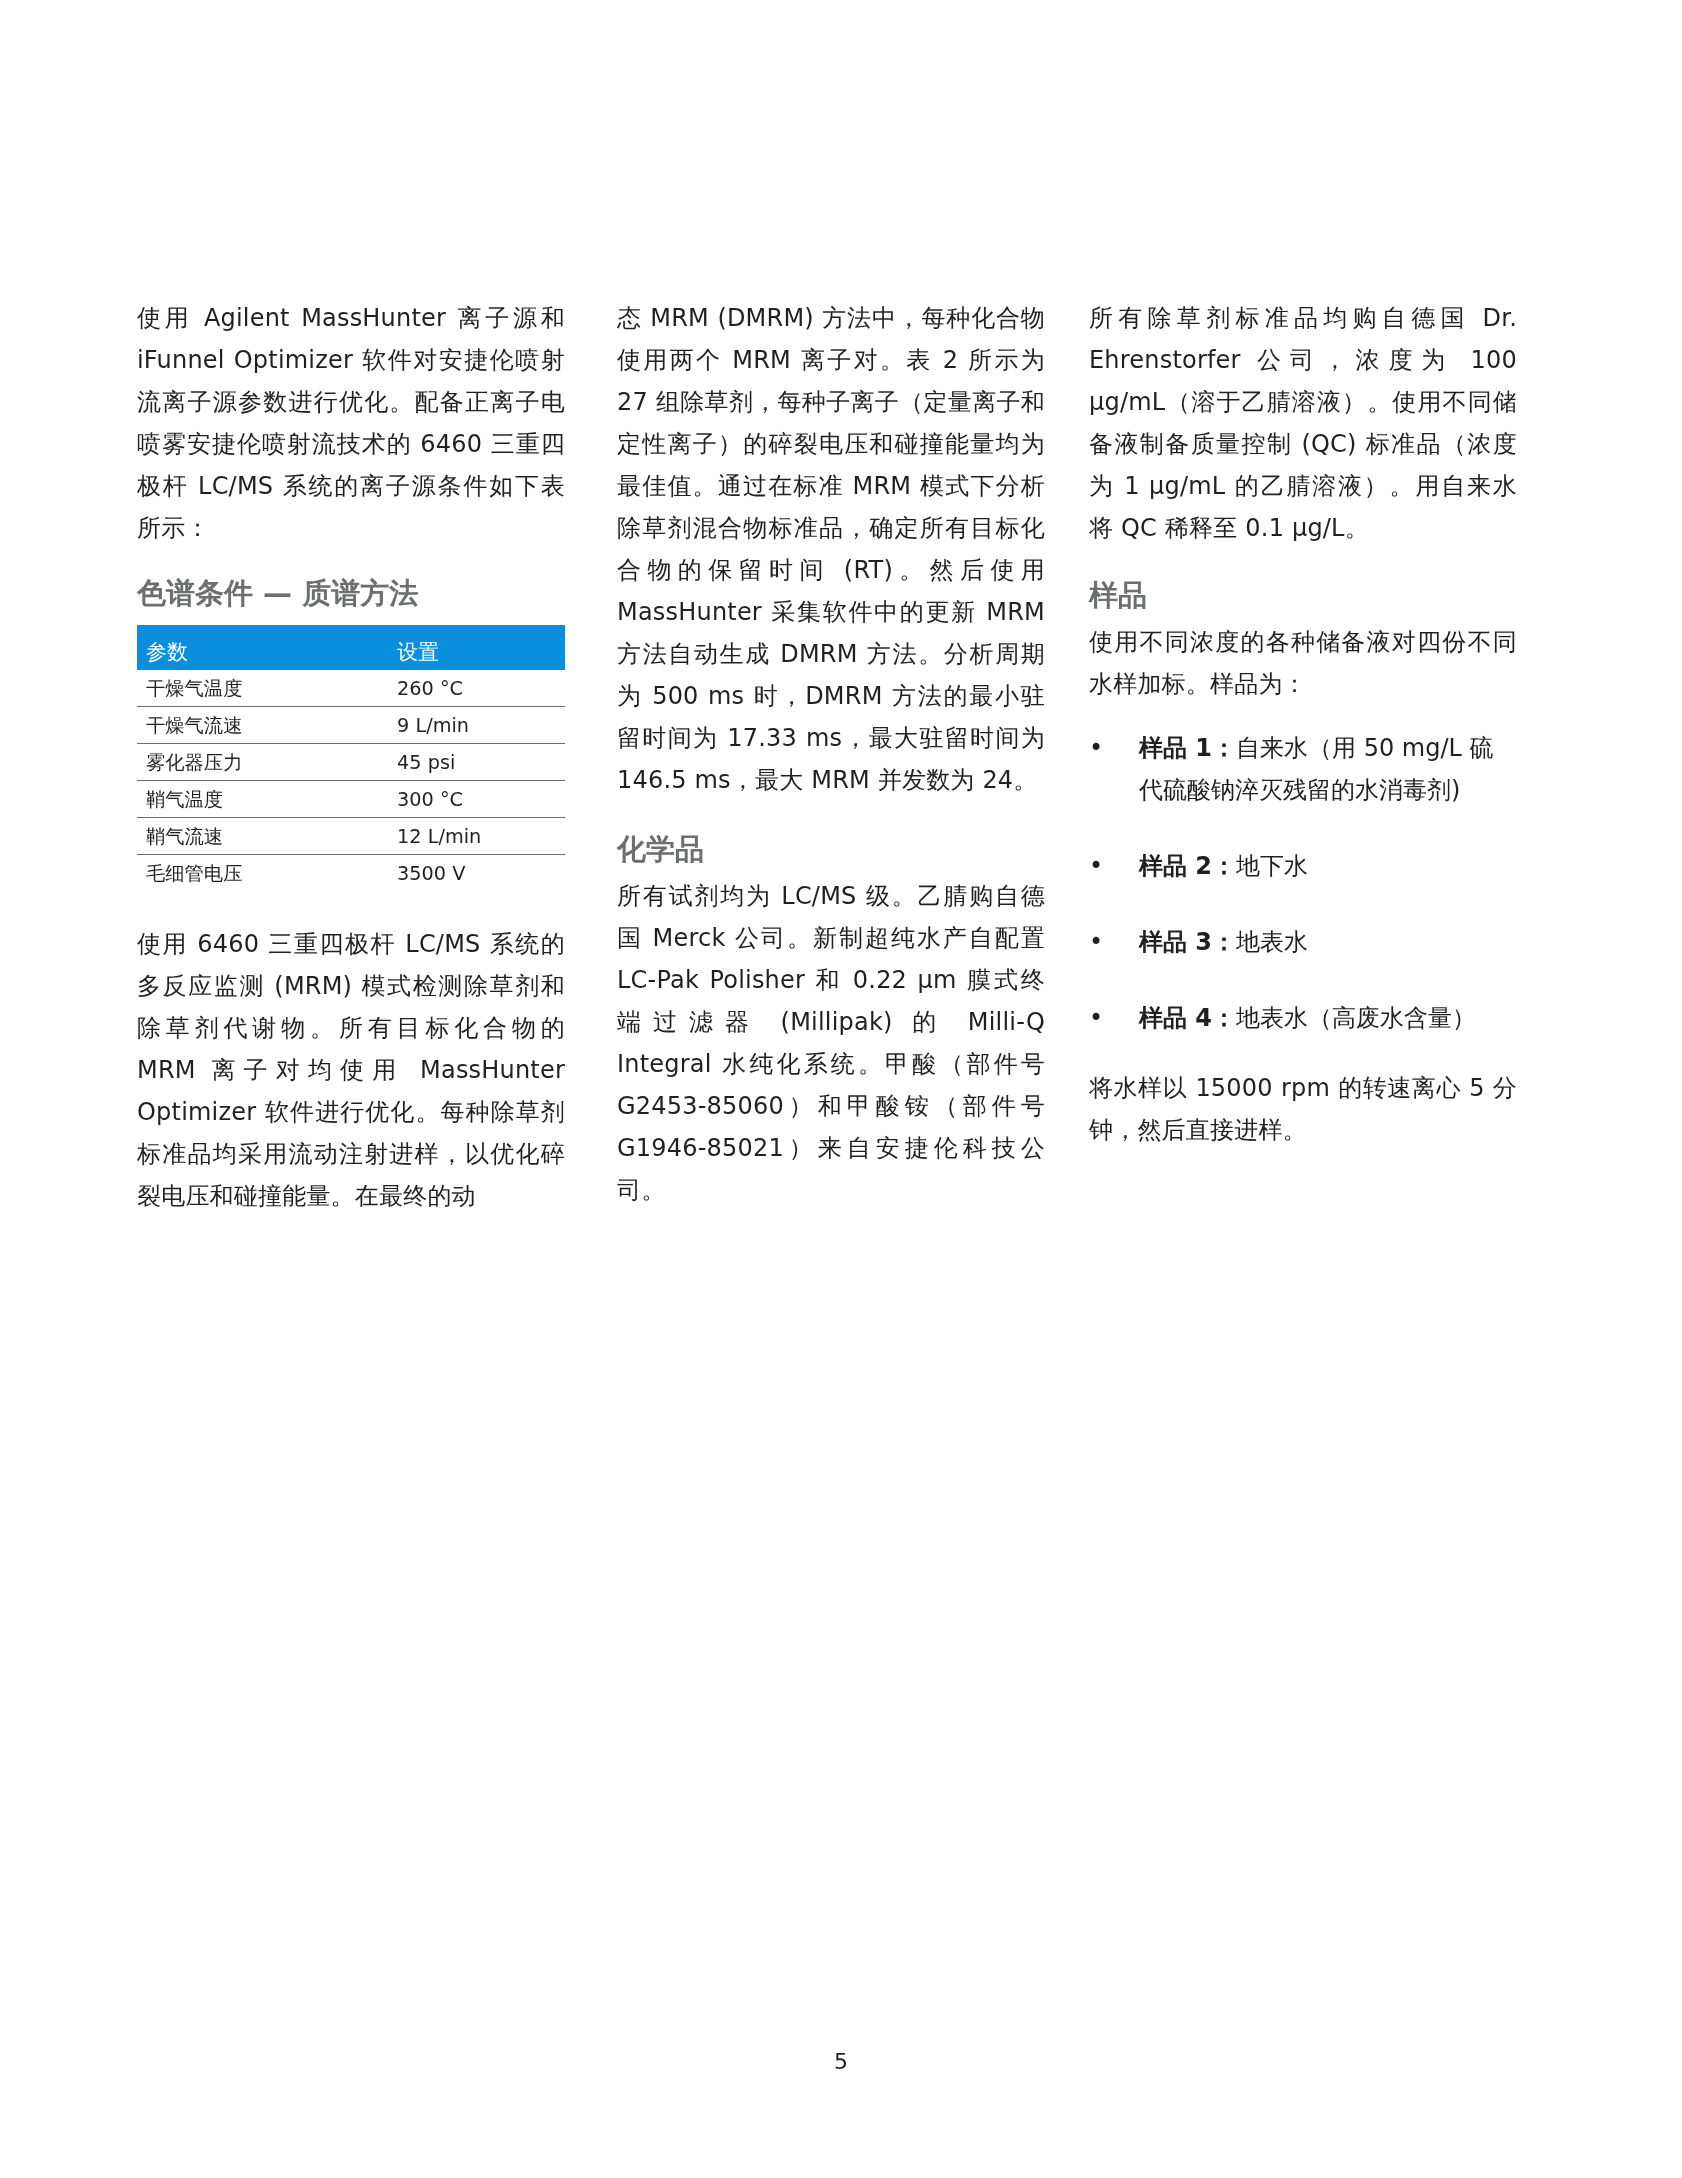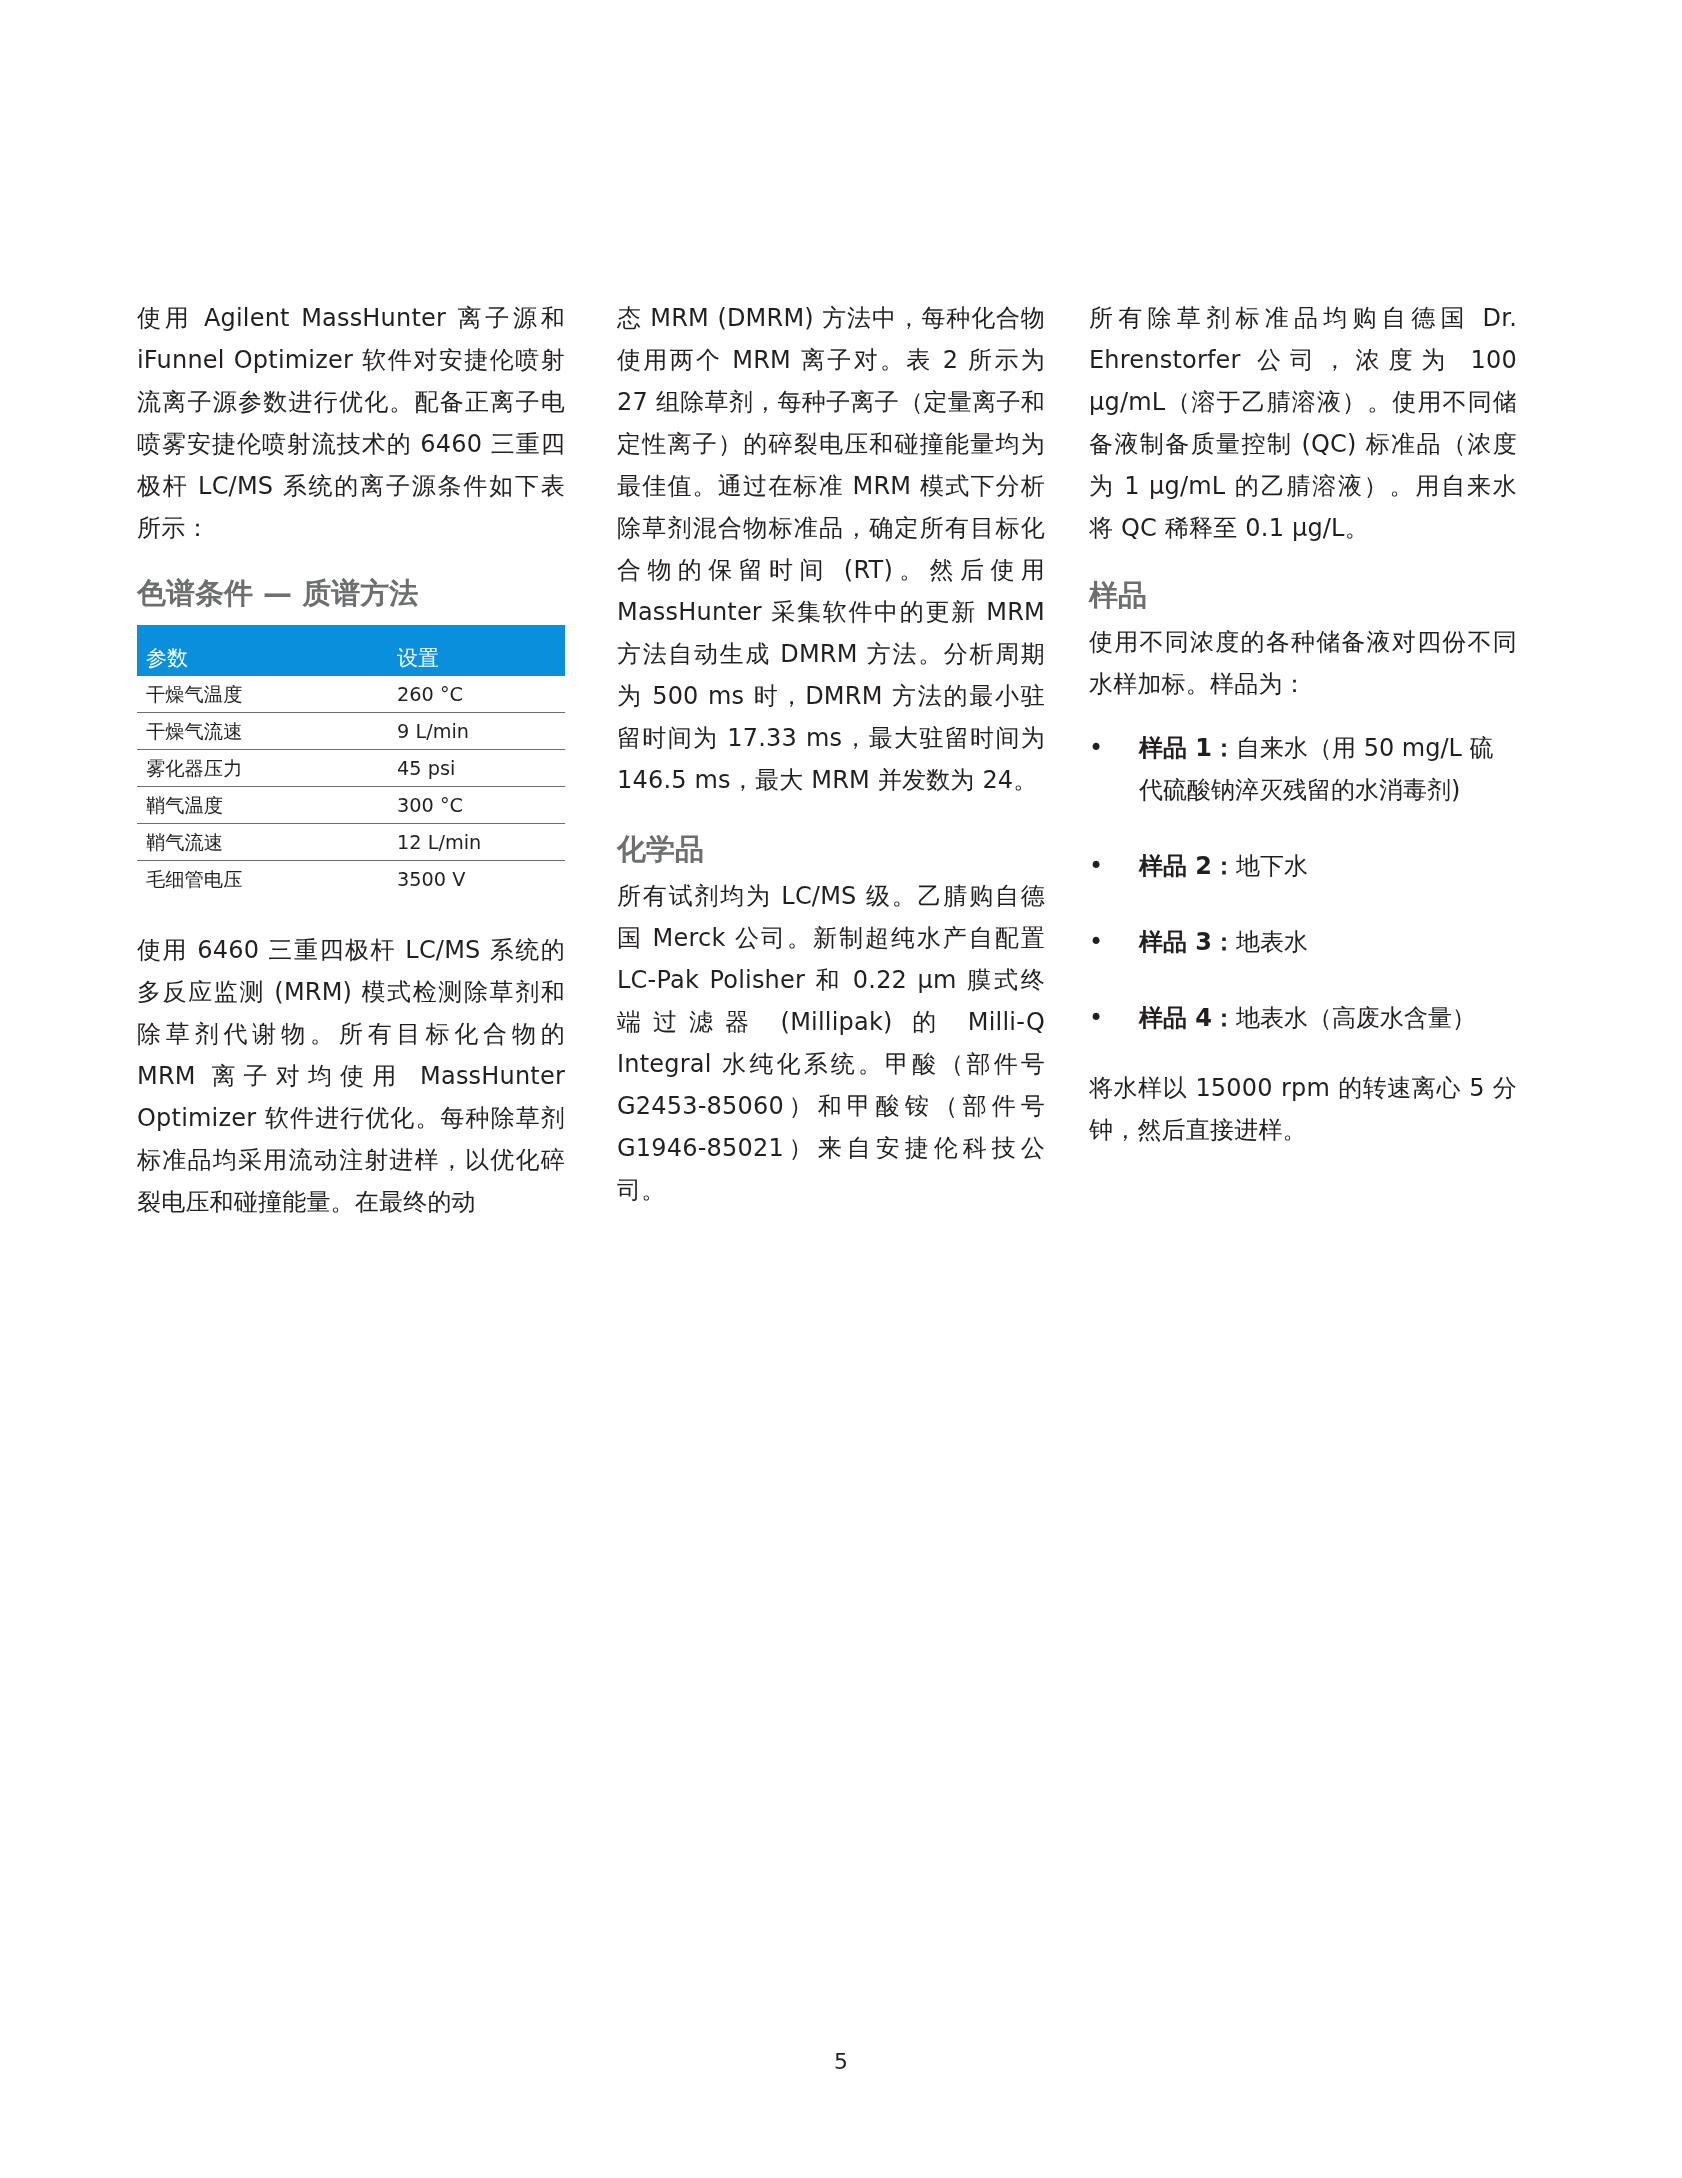--- a/index.html
+++ b/index.html
@@ -20,21 +20,21 @@
     .heading {
       font-size: 29px; font-weight: bold; color: #6d6e70;
       margin: 0; line-height: 40px;
     }
     table.params {
       width: 428px; border-collapse: collapse; font-size: 19.3px;
       margin-top: 12px;
     }
     table.params th {
       background: #0a8fdc; color: #ffffff; font-weight: normal; text-align: left;
-      padding: 14px 0 0 9px; height: 37px; font-size: 21px;
+      padding: 8px 0 0 9px; height: 37px; font-size: 21px;
     }
     table.params td {
       height: 36px; padding: 0 0 0 9px; border-bottom: 1.5px solid #6d6e70;
       color: #231f20;
     }
     table.params tr:last-child td { border-bottom: none; }
     table.params td.c2, table.params th.c2 { width: 168px; }
     ul.samples { list-style: none; margin: 0; padding: 0; }
     ul.samples li { position: relative; padding-left: 50px; font-size: 24px; line-height: 42px; }
     ul.samples li .bullet { position: absolute; left: 0; top: 0; width: 20px; }

